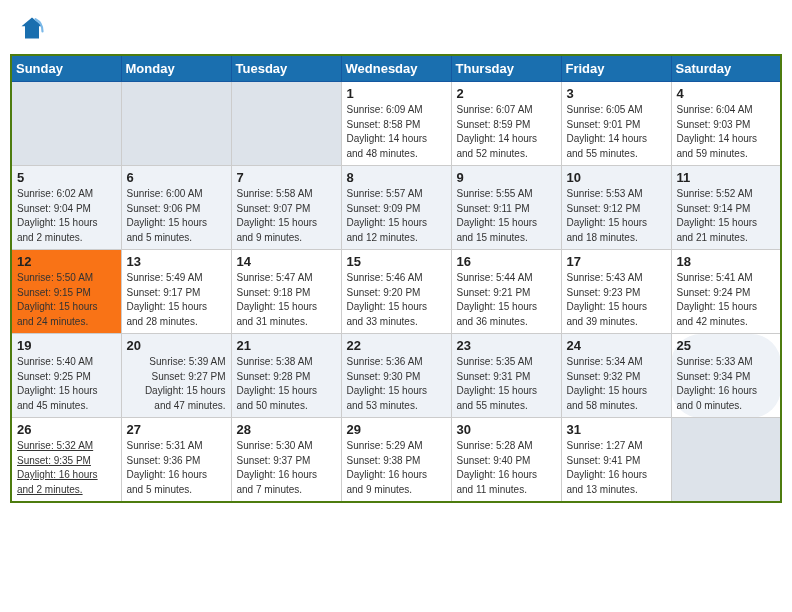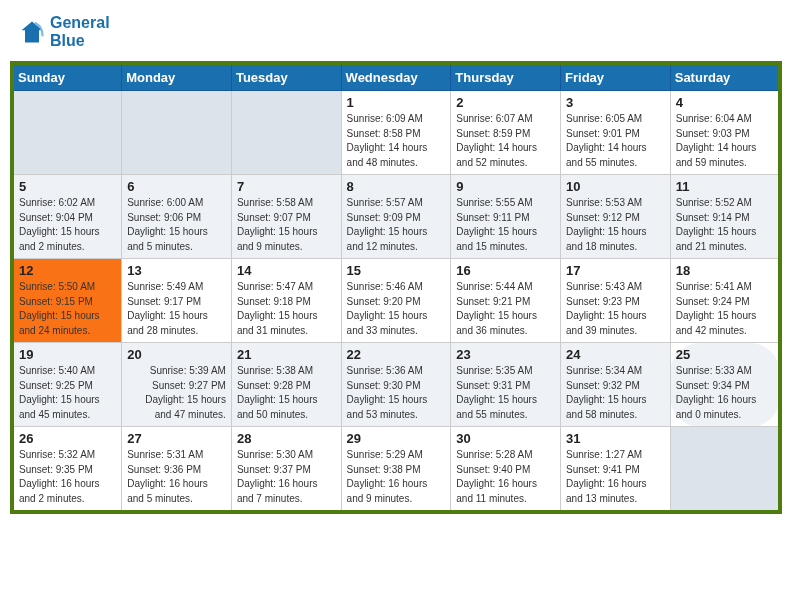--- a/index.html
+++ b/index.html
@@ -34,21 +34,21 @@
       font-weight: bold;
       color: #333;
     }
     .sub-title {
       font-size: 15px;
       color: #555;
     }
     .calendar {
       width: 100%;
       border-collapse: collapse;
-      border: 4px solid #4d7c0f;
+      border: 2px solid #4d7c0f;
     }
     .calendar th {
       background: #1a6faf;
       color: #fff;
       font-size: 13px;
       font-weight: bold;
       padding: 5px 4px;
       text-align: left;
       border: 1px solid #1558a0;
     }
@@ -94,24 +94,20 @@
 </head>
 <body>
 
 <div class="header">
   <div class="logo">
     <svg class="logo-icon" viewBox="0 0 32 32">
       <polygon points="16,4 28,14 24,14 24,28 8,28 8,14 4,14" fill="#1a6faf"></polygon>
       <polygon points="16,2 30,13 26,13 26,26 6,26 6,13 2,13" fill="none" stroke="#1a6faf" stroke-width="0"></polygon>
       <path d="M20 6 Q28 10 28 20" stroke="#7ab8e8" stroke-width="2.5" fill="none" stroke-linecap="round"></path>
     </svg>
-    <div>
-      <div style="font-size:16px;font-weight:bold;color:#1a6faf;line-height:1.1">General</div>
-      <div style="font-size:16px;font-weight:bold;color:#1a6faf;line-height:1.1">Blue</div>
-    </div>
   </div>
   <div class="title-block">
     <div class="main-title"></div>
     <div class="sub-title"></div>
   </div>
 </div>
 
 <table class="calendar">
   <thead>
     <tr>
@@ -307,21 +303,21 @@
           <div class="day-number">25</div>
           <div class="day-info" style="white-space: pre-line;">Sunrise: 5:33 AM
 Sunset: 9:34 PM
 Daylight: 16 hours
 and 0 minutes.</div>
         </td>
       </tr>
       <tr>
         <td style="background: rgb(255, 255, 255);">
           <div class="day-number">26</div>
-          <div class="day-info" style="white-space: pre-line;">Sunrise: 5:32 AM
+          <div class="day-info" style="white-space: pre-line; text-decoration: underline;">Sunrise: 5:32 AM
 Sunset: 9:35 PM
 Daylight: 16 hours
 and 2 minutes.</div>
         </td>
         <td style="background: rgb(255, 255, 255); margin-top: 20px;">
           <div class="day-number">27</div>
           <div class="day-info" style="white-space: pre-line;">Sunrise: 5:31 AM
 Sunset: 9:36 PM
 Daylight: 16 hours
 and 5 minutes.</div>

